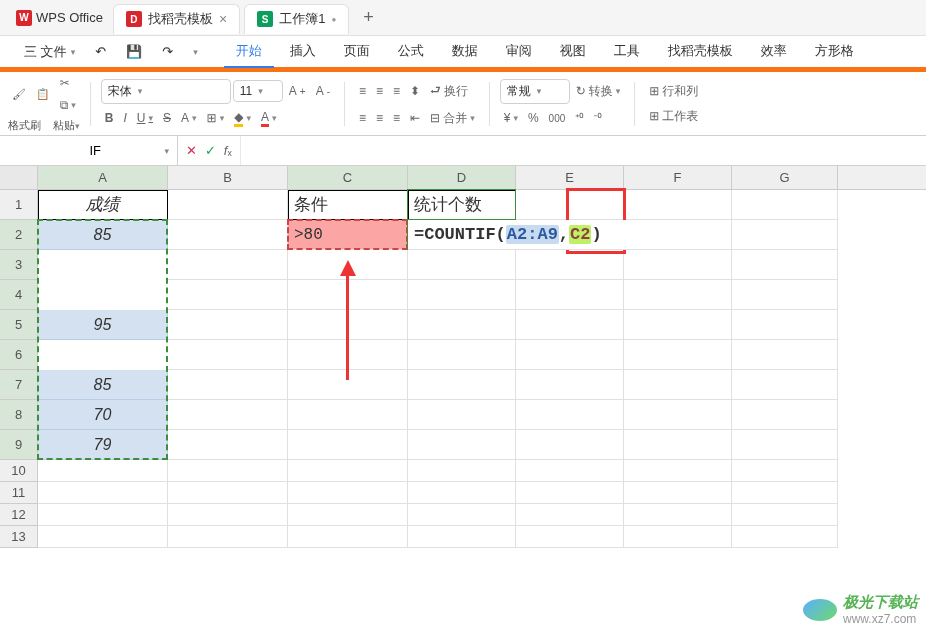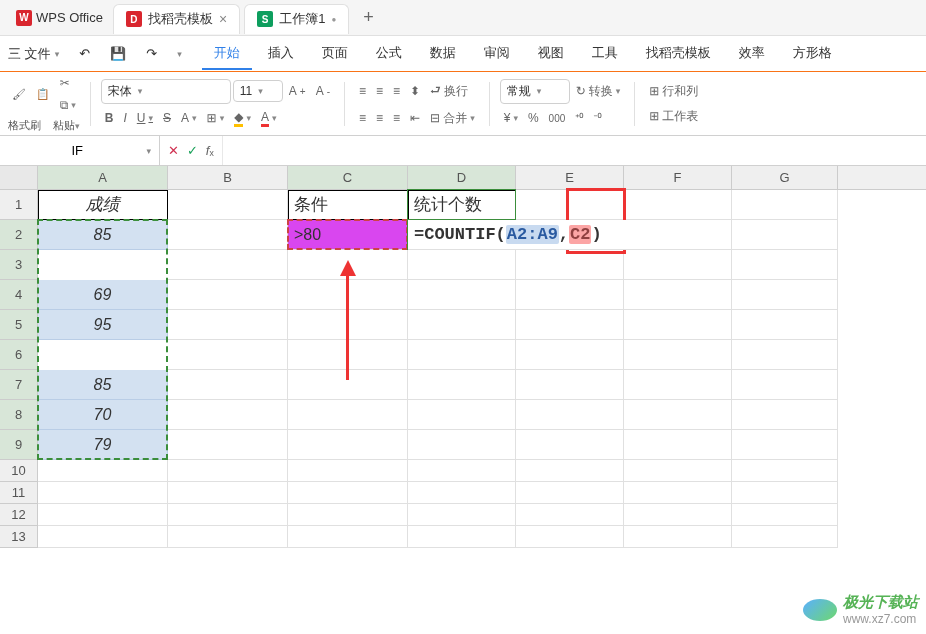--- a/index.html
+++ b/index.html
@@ -13,39 +13,39 @@
 .tab.inactive { background: #fff; border: 1px solid #e0e0e0; border-bottom: none; }
 .tab.active { background: #fff; border: 1px solid #e0e0e0; border-bottom: none; }
 .tab-icon { width: 16px; height: 16px; border-radius: 2px; display: flex; align-items: center; justify-content: center; color: #fff; font-size: 10px; font-weight: bold; }
 .tab-icon.red { background: #d9262e; }
 .tab-icon.green { background: #0d9e5e; }
 .tab-close { color: #888; cursor: pointer; font-size: 14px; }
 .tab-add { padding: 0 12px; font-size: 18px; color: #666; cursor: pointer; }
 .tab-modified { color: #999; font-size: 8px; }
 
 
-.menu-bar { height: 36px; display: flex; align-items: center; background: #fff; padding: 0 0; gap: 0; border-bottom: 1px solid #f97316;}
+.menu-bar { height: 36px; display: flex; align-items: center; background: #fff; padding: 0 16px; gap: 6px; border-bottom: 5px solid #f97316;}
 .menu-left { display: flex; align-items: center; gap: 4px; }
 .menu-btn { padding: 4px 8px; border-radius: 4px; cursor: pointer; display: flex; align-items: center; gap: 4px; }
 .menu-tabs { display: flex; gap: 4px; margin-left: 12px; }
 .menu-tab { padding: 6px 12px; cursor: pointer; color: #333; }
 .menu-tab.active { color: #3080e8; border-bottom: 2px solid #3080e8; }
 
 
 .ribbon { height: 64px; display: flex; align-items: center; background: #fff; border-bottom: 1px solid #d0d0d0; padding: 0 8px; gap: 6px;}
 .ribbon-btn { display: flex; flex-direction: column; align-items: center; padding: 2px 4px; cursor: pointer; border-radius: 4px; font-size: 11px; color: #555; }
 .ribbon-sep { width: 1px; height: 44px; background: #e0e0e0; margin: 0 4px; }
 .ribbon-small { padding: 2px 4px; cursor: pointer; border-radius: 3px; color: #666; display: flex; align-items: center; gap: 3px; font-size: 12px;}
 .ribbon-select { border: 1px solid #d0d0d0; border-radius: 4px; padding: 3px 6px; font-size: 12px; display: flex; align-items: center; gap: 6px; background: #fff; }
 .ribbon-col { display: flex; flex-direction: column; gap: 4px; }
 .ribbon-row { display: flex; gap: 2px; align-items: center;}
 
 
 .formula-bar { height: 30px; display: flex; align-items: center; border-bottom: 1px solid #d0d0d0; background: #fff; }
-.name-box { width: 160px; border-right: 1px solid #d0d0d0; padding: 0 8px; display: flex; align-items: center; justify-content: space-between; height: 100%; }
+.name-box { width: 160px; border-right: 1px solid #d0d0d0; padding: 0 8px; display: flex; align-items: center; justify-content: space-between; height: 100%; margin-left: 18px; }
 .name-box input { border: none; outline: none; width: 100%; text-align: center; font-size: 13px; font-family: inherit;}
 .fx-controls { display: flex; align-items: center; gap: 8px; padding: 0 8px; border-right: 1px solid #e8e8e8; height: 100%;}
 .fx-btn { cursor: pointer; color: #666; font-size: 13px;}
 .fx-btn.cancel { color: #d03050; }
 .fx-btn.confirm { color: #18a058; }
 .formula-input { flex: 1; padding: 0 8px; font-family: monospace; font-size: 13px; }
 
 
 .grid-area { position: relative; background: #fff; }
 .grid-headers { display: flex; height: 24px; border-bottom: 1px solid #ccc; background: #f0f0f0;}
@@ -55,21 +55,21 @@
 .grid-body { display: flex; }
 .row-headers { width: 38px; }
 .row-header { border-right: 1px solid #ccc; border-bottom: 1px solid #ccc; display: flex; align-items: center; justify-content: center; font-size: 13px; color: #555; background: #efefef; height: 30px;}
 .row-header.small { height: 22px; }
 .row-header.sel { background: #d8e6d8; }
 .cells { position: relative; flex: 1; }
 .cell { position: absolute; border-right: 1px solid #e0e0e0; border-bottom: 1px solid #e0e0e0; display: flex; align-items: center; padding: 0 6px; font-size: 16px; background: #fff;}
 .cell.center { justify-content: center; font-style: italic; }
 .cell.hdr { font-family: "SimSun", serif; font-size: 17px; }
 .cell.data-a { background: #d3e1f1; border-right: 1px solid #b9cde6; border-bottom: 1px solid #b9cde6;}
-.cell.c2 { background: #d946ef; }
+.cell.c2 { background: #fca5a5; font-family: Liberation Mono, monospace; }
 .cell.formula { font-family: "Courier New", monospace; font-weight: bold; font-size: 17px; }
 
 
 .marching { position: absolute; border: 2px dashed #3b8e3b; pointer-events: none; animation: none; }
 .marching.red { border-color: #c44; }
 .active-border { position: absolute; border: 2px solid #3b8e3b; pointer-events: none; }
 .red-box { position: absolute; border: 3px solid #e33; pointer-events: none; }
 
 
 .tooltip { position: absolute; background: #fdfde8; border: 1px solid #aaa; padding: 2px 6px; font-size: 13px; font-family: "SimSun", monospace; }
@@ -79,21 +79,21 @@
 .arrow-line { width: 3px; background: #e33; position: absolute; }
 .arrow-head { width: 0; height: 0; border-left: 8px solid transparent; border-right: 8px solid transparent; border-bottom: 16px solid #e33; position: absolute; }
 
 
 .watermark { position: absolute; right: 8px; bottom: 8px; display: flex; align-items: center; gap: 6px; }
 .wm-logo { width: 34px; height: 22px; border-radius: 50%; background: linear-gradient(135deg,#5ab0ff,#6ed86e); position: relative; }
 .wm-text { font-size: 15px; color: #56b356; font-style: italic; font-weight: bold;}
 .wm-sub { font-size: 12px; color: #999; display:block;}
 
 .formula-token-range { background: #c8daf0; color: #2a5aa0; border-radius: 2px; padding: 0 1px;}
-.formula-token-c2 { background: #fca5a5; color: #904040; border-radius: 2px; padding: 0 1px;}
+.formula-token-c2 { background: #bef264; color: #904040; border-radius: 2px; padding: 0 1px;}
 
 .carets { font-size: 9px; color: #888; }
 </style>
 </head>
 <body>
 
 <div class="title-bar">
   <div class="app-logo">
     <div class="app-logo-icon">W</div>
     <span>WPS Office</span>
@@ -295,21 +295,20 @@
         </div>
         <div class="cell" style="left: 478px; top: 30px; width: 108px; height: 30px;"></div>
         <div class="cell" style="left: 586px; top: 30px; width: 108px; height: 30px;"></div>
         <div class="cell" style="left: 694px; top: 30px; width: 106px; height: 30px;"></div>
         <div class="cell" style="left: 130px; top: 60px; width: 120px; height: 30px;"></div>
         <div class="cell" style="left: 250px; top: 60px; width: 120px; height: 30px;"></div>
         <div class="cell" style="left: 370px; top: 60px; width: 108px; height: 30px;"></div>
         <div class="cell" style="left: 478px; top: 60px; width: 108px; height: 30px;"></div>
         <div class="cell" style="left: 586px; top: 60px; width: 108px; height: 30px;"></div>
         <div class="cell" style="left: 694px; top: 60px; width: 106px; height: 30px;"></div>
-        <div class="cell data-a center" style="left: 0px; top: 90px; width: 130px; height: 30px; justify-content: center;">69</div>
         <div class="cell" style="left: 130px; top: 90px; width: 120px; height: 30px;"></div>
         <div class="cell" style="left: 250px; top: 90px; width: 120px; height: 30px;"></div>
         <div class="cell" style="left: 370px; top: 90px; width: 108px; height: 30px;"></div>
         <div class="cell" style="left: 478px; top: 90px; width: 108px; height: 30px;"></div>
         <div class="cell" style="left: 586px; top: 90px; width: 108px; height: 30px;"></div>
         <div class="cell" style="left: 694px; top: 90px; width: 106px; height: 30px;"></div>
         <div class="cell data-a center" style="left: 0px; top: 120px; width: 130px; height: 30px; justify-content: center;">95</div>
         <div class="cell" style="left: 130px; top: 120px; width: 120px; height: 30px;"></div>
         <div class="cell" style="left: 250px; top: 120px; width: 120px; height: 30px;"></div>
         <div class="cell" style="left: 370px; top: 120px; width: 108px; height: 30px;"></div>

